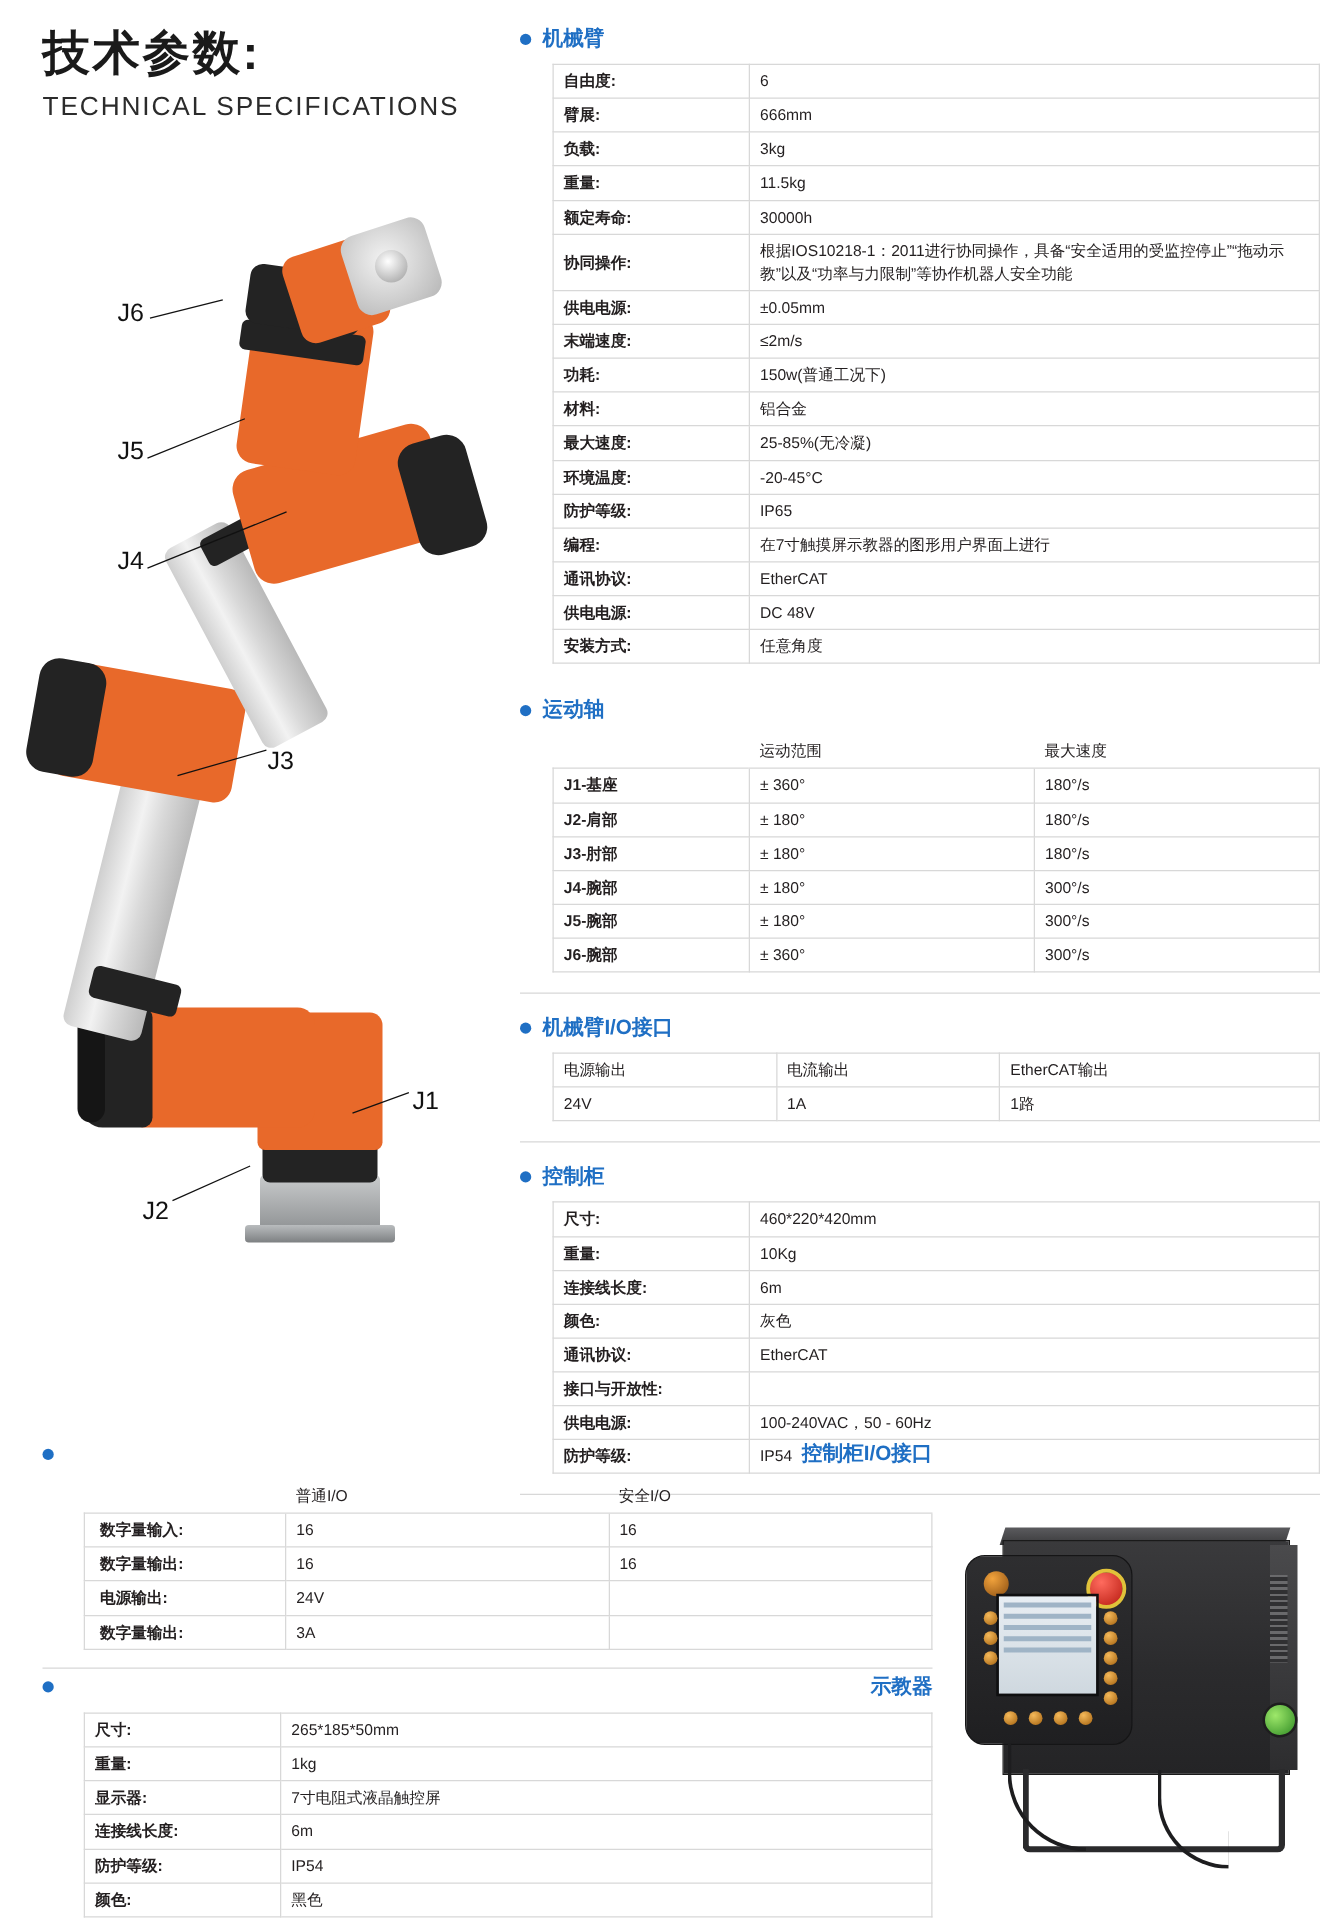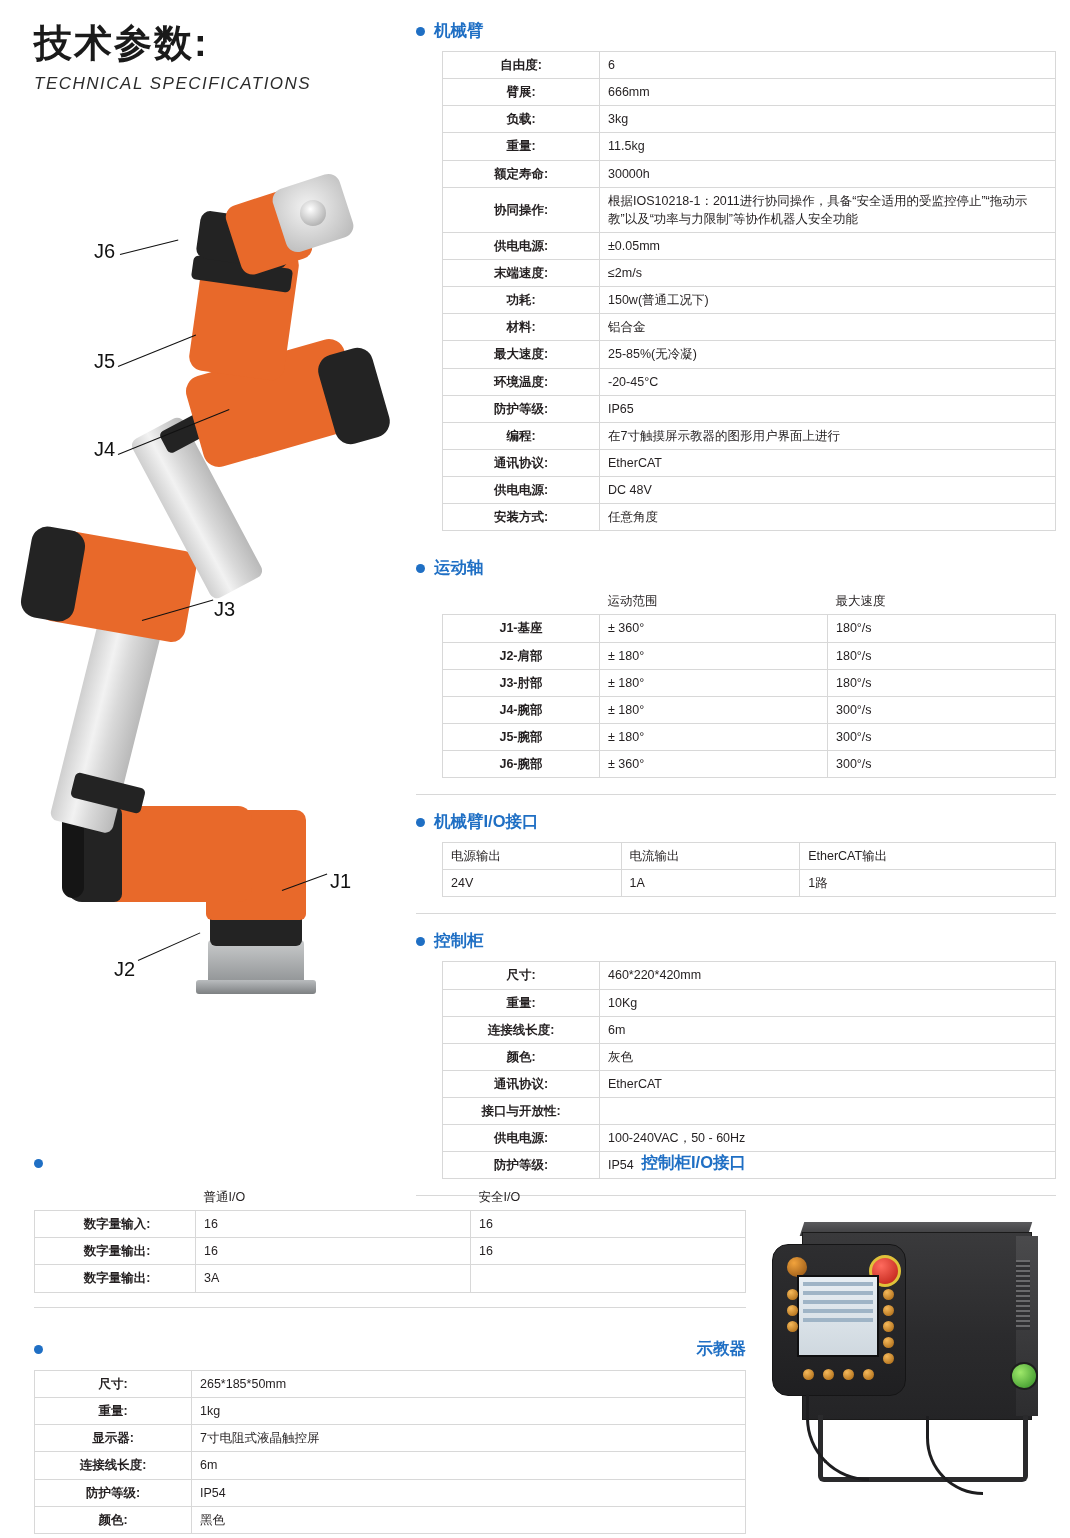--- a/index.html
+++ b/index.html
@@ -29,25 +29,24 @@
     width: 360px;
   }
   .title-cn {
     font-size: 38px;
     font-weight: bold;
     letter-spacing: 2px;
     color: #1a1a1a;
     line-height: 1.15;
   }
   .title-en {
-    font-size: 17px;
+    font-size: 21px;
     letter-spacing: 1.5px;
     color: #2b2b2b;
     margin-top: 8px;
-    font-style: italic;
   }
 
   
   .sec-head {
     display: flex;
     align-items: center;
     gap: 9px;
     color: #1f6fc4;
     font-size: 16.5px;
     font-weight: bold;
@@ -72,21 +71,20 @@
     border: 1px solid #d8d8d8;
     padding: 4px 8px;
     vertical-align: middle;
     font-weight: normal;
     text-align: left;
     line-height: 1.45;
   }
   table.spec td.label {
     font-weight: bold;
     white-space: nowrap;
-    text-align: center;
   }
   table.spec td.center, table.spec th.center {
     text-align: left;
   }
   .row-h { height: 25px; }
 
   
   .right-col {
     position: absolute;
     left: 416px;
@@ -110,21 +108,21 @@
 
   
   .bl-block {
     position: absolute;
     left: 34px;
     width: 712px;
   }
   #cabinet-io-block { top: 1152px; }
   #teach-block { top: 1338px; }
   .bl-block .sec-head { margin-bottom: 10px; justify-content: space-between; }
-  .bl-block .tbl-wrap { padding-left: 0; }
+  .bl-block .tbl-wrap { padding-left: 0; margin-left: 33px; }
   .cab-io-table td.label { width: 150px; padding-left: 12px; }
   .teach-table td.label { width: 190px; }
 
   
   .robot-area {
     position: absolute;
     left: 10px;
     top: 170px;
     width: 400px;
     height: 900px;
@@ -526,20 +524,25 @@
           </tr>
           <tr class="row-h">
             <td class="label">数字量输入:</td>
             <td class="center">16</td>
             <td class="center">16</td>
           </tr>
           <tr class="row-h">
             <td class="label">数字量输出:</td>
             <td class="center">16</td>
             <td class="center">16</td>
+          </tr>
+          <tr class="row-h">
+            <td class="label">电源输出:</td>
+            <td class="center">24V</td>
+            <td class="center"></td>
           </tr>
           <tr class="row-h">
             <td class="label">数字量输出:</td>
             <td class="center">3A</td>
             <td class="center"></td>
           </tr>
         </tbody>
       </table>
     </div>
     <div class="divider"></div>

